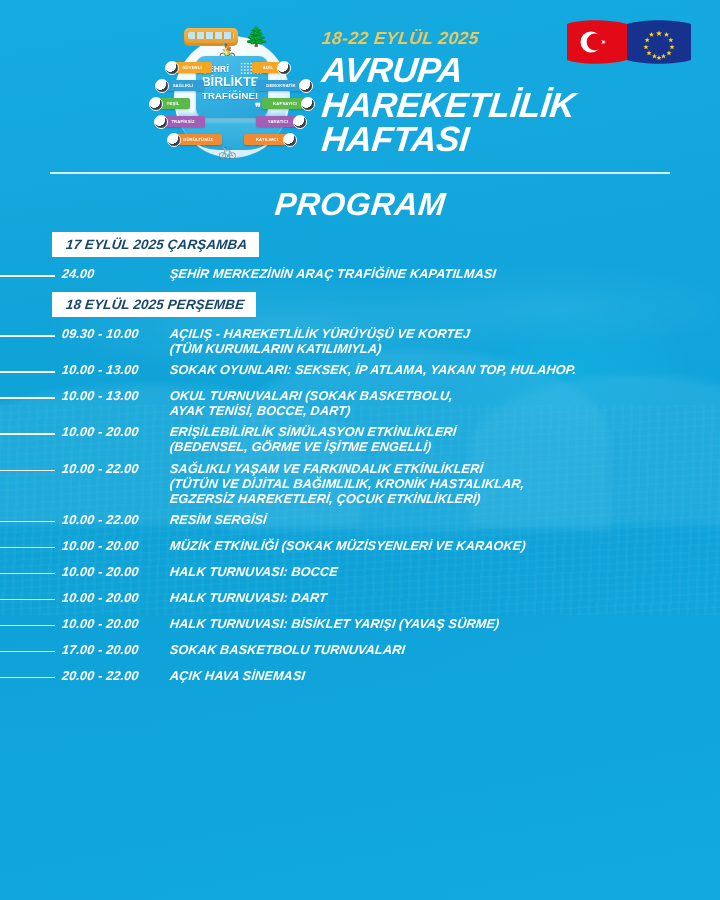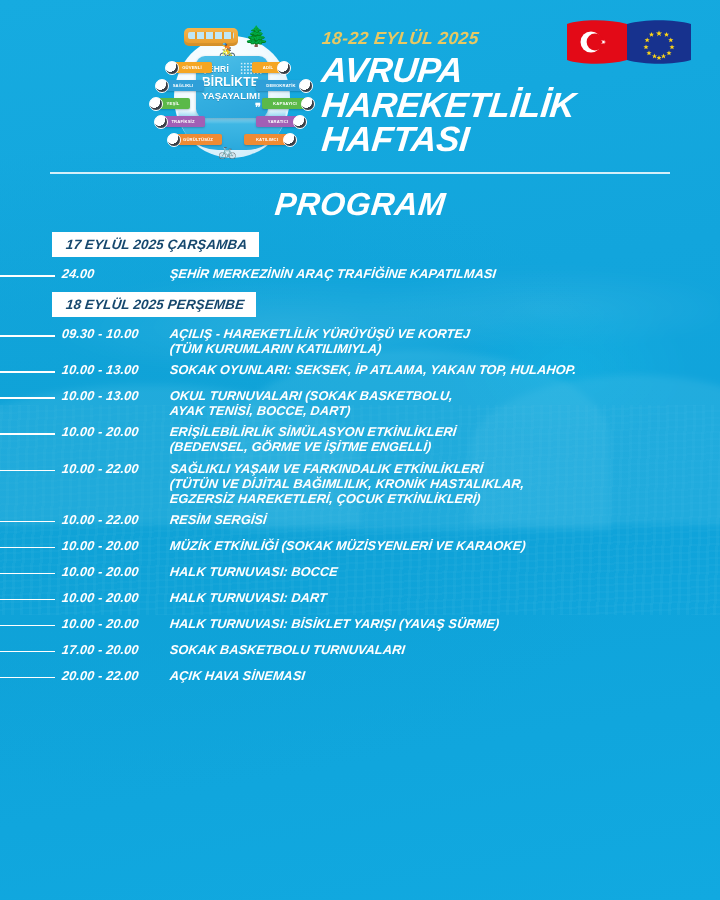--- a/index.html
+++ b/index.html
@@ -233,21 +233,21 @@
     <div class="logo-globe"></div>
     <div class="logo-tram"></div>
     <div class="logo-trees">🌲</div>
     <div class="logo-bike bike-top">🚴</div>
     <div class="logo-bike bike-bot">🚲</div>
 
     <div class="logo-card">
       <div class="lc-dots"></div>
       <div class="lc-line lc-1">ŞEHRİ</div>
       <div class="lc-line lc-2">BİRLİKTE</div>
-      <div class="lc-line lc-3">YAŞAYALIM!</div>
+      <div class="lc-line lc-3">TRAFİĞİNE!</div>
       <div class="lc-q">❞</div>
     </div>
 
     <div class="pill p-guvenli">GÜVENLİ</div>
     <div class="pill p-saglikli">SAĞLIKLI</div>
     <div class="pill p-yesil">YEŞİL</div>
     <div class="pill p-trafiksiz">TRAFİKSİZ</div>
     <div class="pill p-gurultusuz">GÜRÜLTÜSÜZ</div>
 
     <div class="pill r p-adil">ADİL</div>

